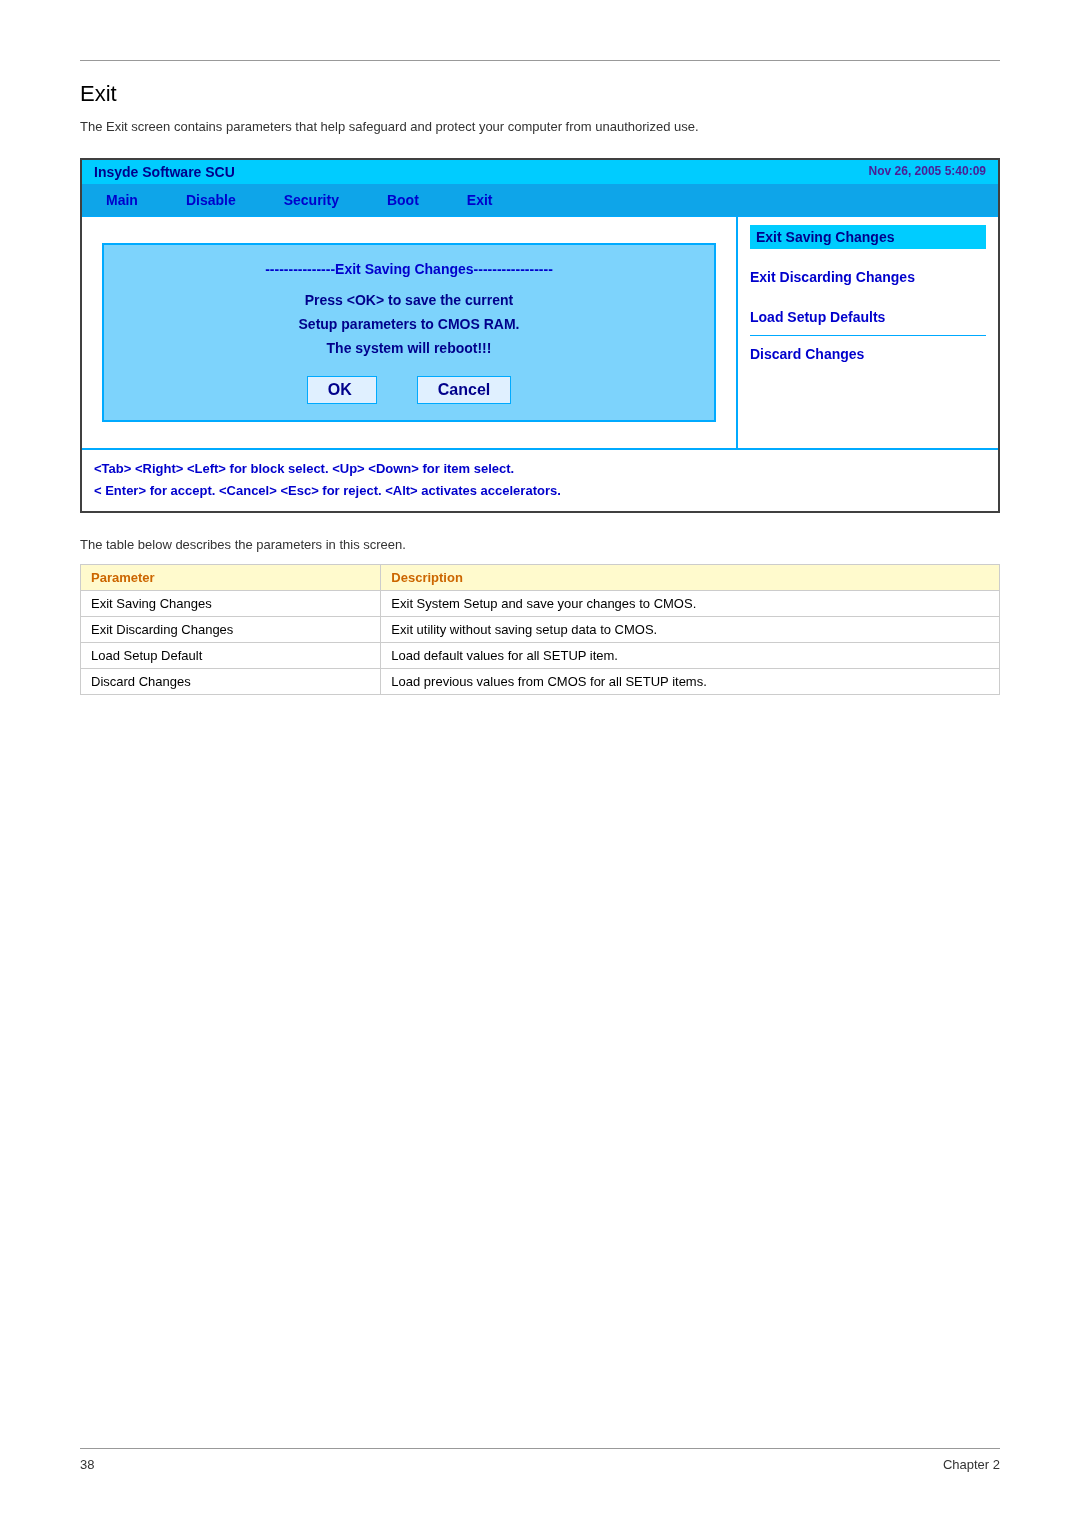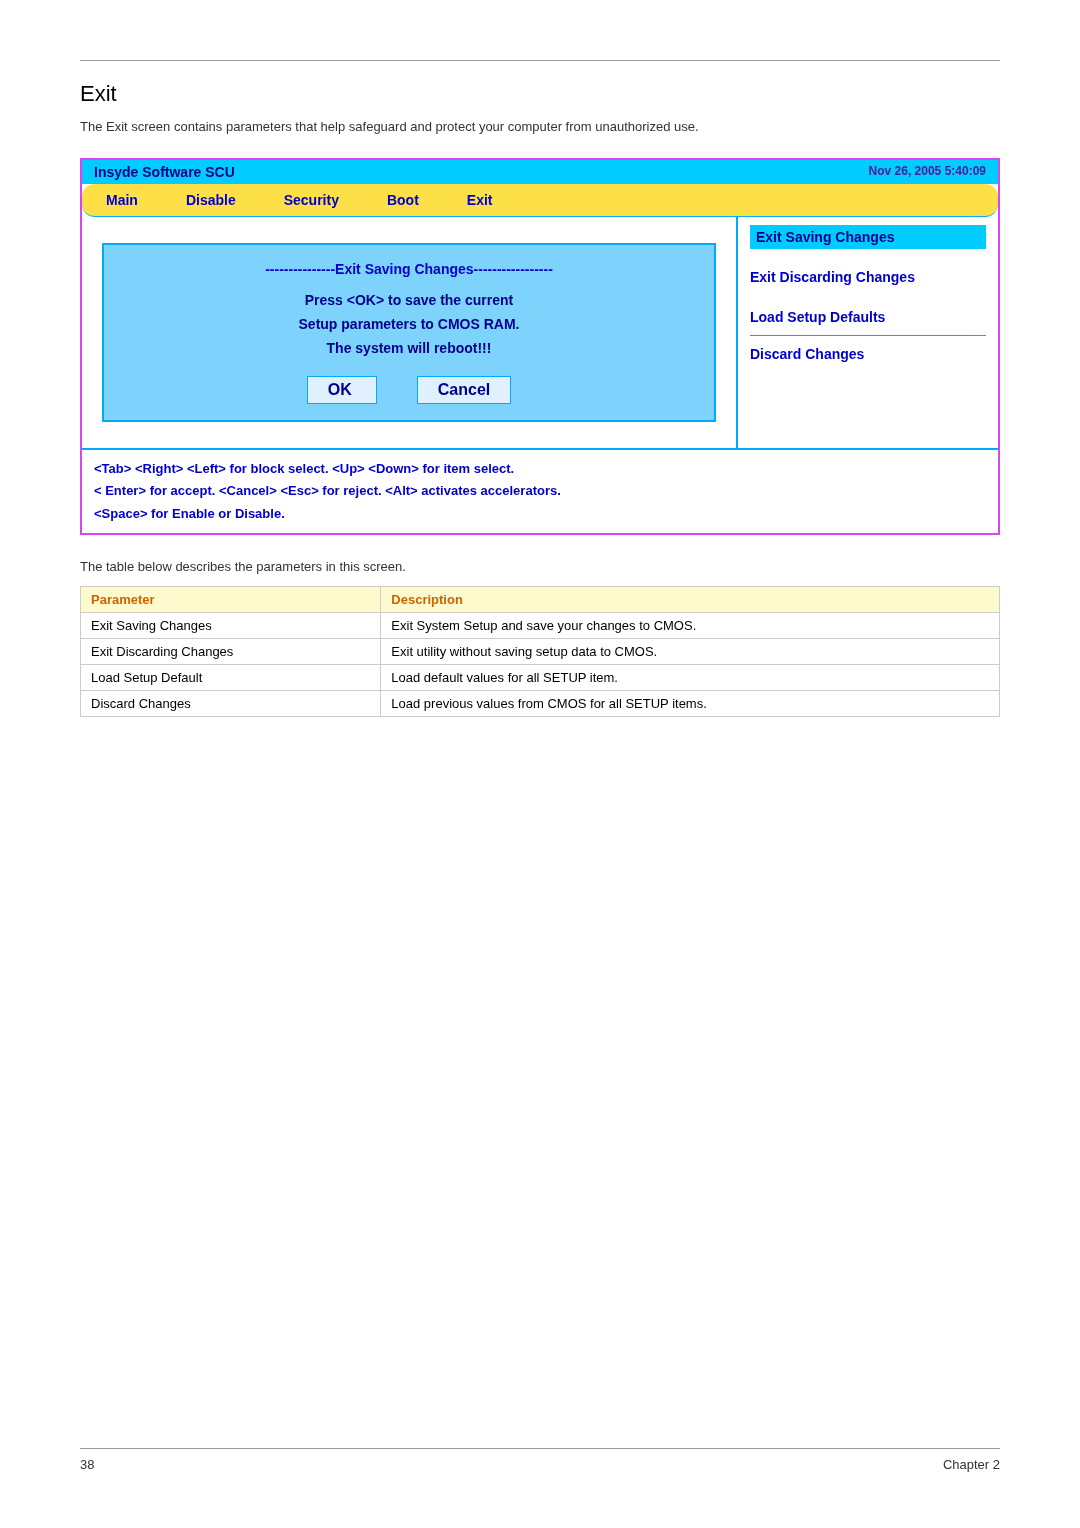--- a/index.html
+++ b/index.html
@@ -27,21 +27,21 @@
     }
 
     p.intro-text {
       font-size: 13px;
       color: #333;
       margin-bottom: 24px;
     }
 
     
     .bios-screen {
-      border: 2px solid #d946ef;
+      border: 2px solid #404040;
       width: 100%;
       margin-bottom: 20px;
       margin-top: 21px;
     }
 
     .bios-header {
       background: #00ccff;
       display: flex;
       justify-content: space-between;
       padding: 4px 12px;
@@ -55,23 +55,22 @@
 
     .bios-header-date {
       color: #4c1d95;
       font-weight: bold;
       font-size: 12px;
     }
 
     .bios-nav {
       display: flex;
       border-bottom: 1px solid #00aaff;
-      background: #fde047;
+      background: #0ea5e9;
       padding: 4px 0;
-      border-radius: 13px;
     }
 
     .bios-nav-item {
       padding: 4px 24px;
       color: #0000cc;
       font-weight: bold;
       font-size: 14px;
       cursor: pointer;
     }
 
@@ -268,21 +267,20 @@
       <br>
       <span class="menu-item">Load Setup Defaults</span>
       <hr>
       <span class="menu-item">Discard Changes</span>
     </div>
   </div>
 
   <div class="bios-help">
     <p>&lt;Tab&gt; &lt;Right&gt; &lt;Left&gt; for block select.   &lt;Up&gt; &lt;Down&gt; for item select.</p>
     <p>&lt; Enter&gt; for accept. &lt;Cancel&gt; &lt;Esc&gt; for reject. &lt;Alt&gt; activates accelerators.</p>
-    <p>&lt;Space&gt; for Enable or Disable.</p>
   </div>
 
 </div>
 
 <p class="table-intro">The table below describes the parameters in this screen.</p>
 
 <table class="param-table">
   <thead>
     <tr>
       <th>Parameter</th>

